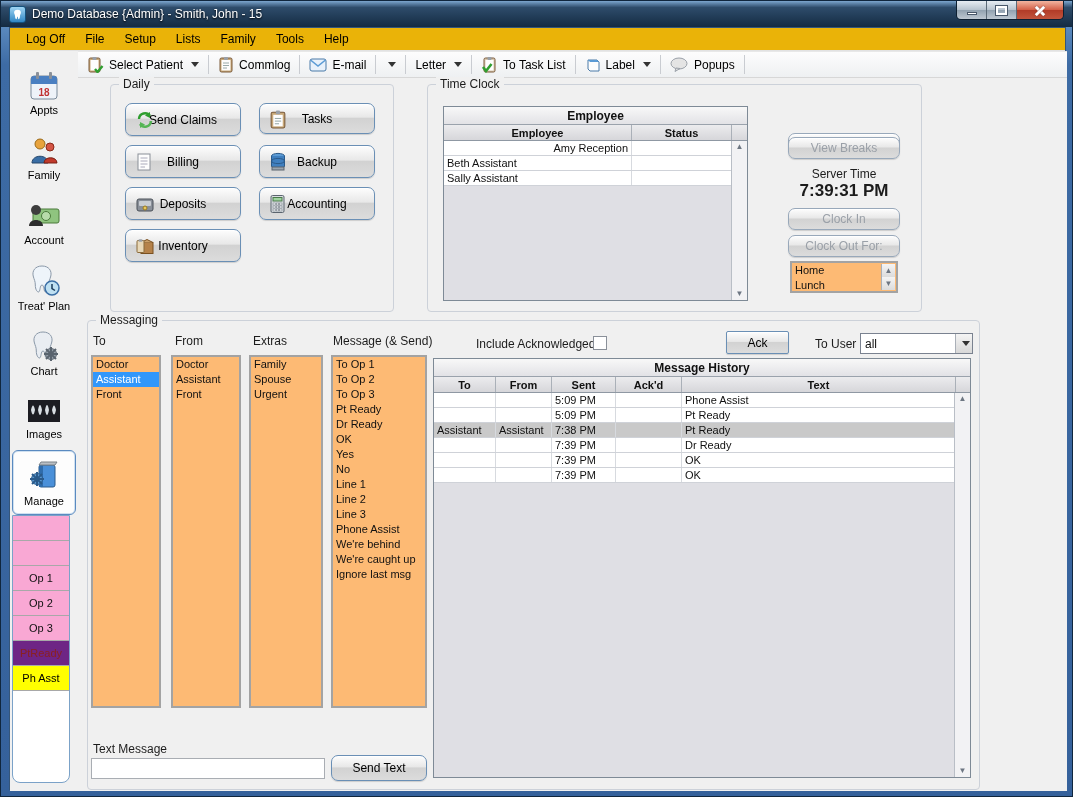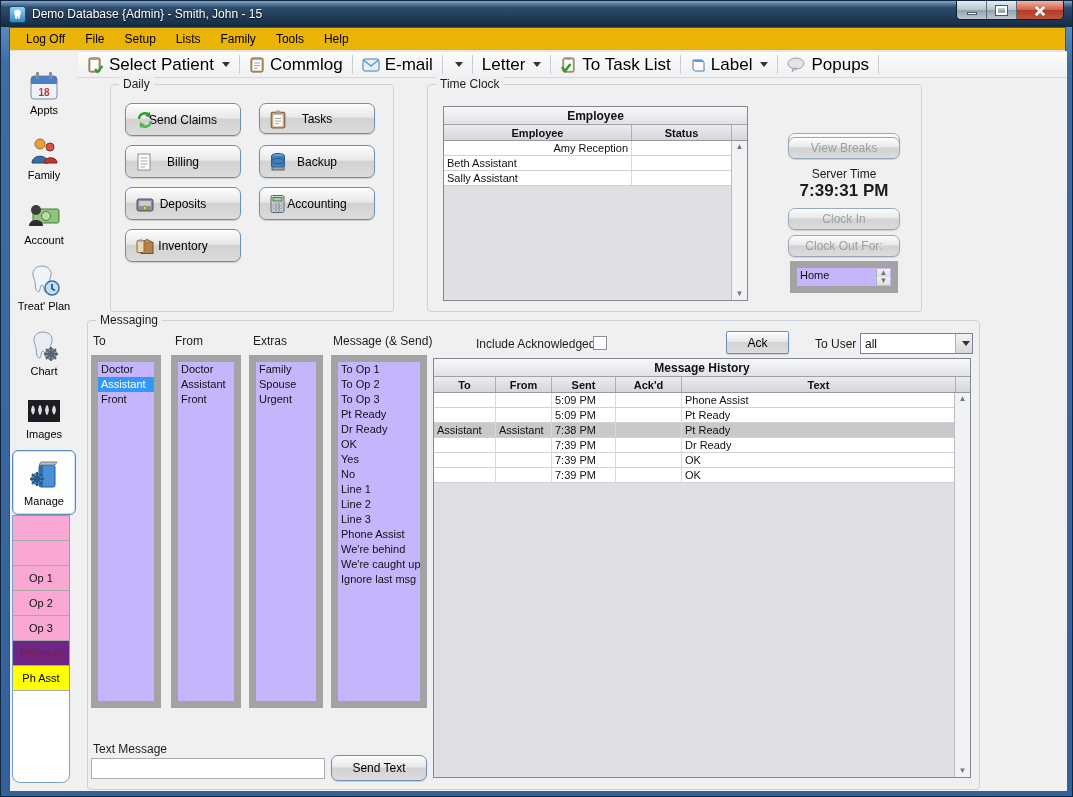--- a/index.html
+++ b/index.html
@@ -48,21 +48,21 @@
   .room-row { height:25px; border-bottom:1px solid #a8a8a8; display:flex; align-items:center; justify-content:center;
     font-size:11px; background:#f9a8d4; }
 
   
   .rightcol { position:absolute; left:68px; top:23px; width:989px; height:740px; }
   .toolbar { position:absolute; left:0; top:0; width:100%; height:27px;
     background:linear-gradient(180deg,#fdfdfd,#eef0f2); border-bottom:1px solid #d7d7d7; border-top:1px solid #e8e8e8;
     display:flex; align-items:stretch; }
   .tb-seg { display:flex; align-items:center; padding:0 9px; gap:5px; }
   .tb-sep { width:1px; background:#c9ccd1; margin:3px 0; }
-  .tb-label { font-size:17px; color:#000; white-space:nowrap; }
+  .tb-label { font-size:12px; color:#000; white-space:nowrap; }
   .dd-arrow { width:0; height:0; border-left:4px solid transparent; border-right:4px solid transparent; border-top:5px solid #333; margin-left:3px; }
 
   
   .content { position:absolute; left:0; top:27px; width:989px; height:713px; background:#f0f0f0; }
   .groupbox { position:absolute; border:1px solid #ccd1d9; border-radius:4px; }
   .grouplabel { position:absolute; top:-8px; left:8px; background:#f0f0f0; padding:0 4px; font-size:12px; color:#1c1c1c; }
 
   
   .sbtn { position:absolute; border:1px solid #6a8fb5; border-radius:7px; font-size:12px; color:#000;
     background:linear-gradient(180deg,#fdfdfd 0%,#e8e8e8 45%,#d2d2d2 50%,#dcdcdc 100%);
@@ -79,21 +79,21 @@
     font-weight:bold; font-size:11px; }
   .grid-head .hc { display:flex; align-items:center; justify-content:center; border-right:1px solid #aab0b8; }
   .grow { display:flex; height:15px; background:#fff; border-bottom:1px solid #cfd2d8; font-size:11px; }
   .grow .c { padding:1px 3px 0 3px; border-right:1px solid #d7dadf; overflow:hidden; white-space:nowrap; }
   .grow.selected { background:#c9c9c9; }
   .vscroll { position:absolute; right:0; width:16px; background:#f2f2f4; border-left:1px solid #b9bec6;
     display:flex; flex-direction:column; justify-content:space-between; align-items:center; padding:2px 0; }
   .arr { font-size:8px; color:#6d7682; line-height:8px; }
 
   
-  .listbox { position:absolute; background:#c4b5fd; border:7px solid #a3a3a3; overflow:hidden; }
+  .listbox { position:absolute; background:#fdba74; border:2px solid #a3a3a3; overflow:hidden; }
   .li { height:15px; line-height:15px; font-size:11px; padding-left:3px; white-space:nowrap; }
   .li.selected { background:#3197fb; color:#fff; }
 
   
   .checkbox { position:absolute; width:14px; height:14px; background:#fff; border:1px solid #8a9099; }
   .combo { position:absolute; height:21px; background:#fff; border:1px solid #7a8290; display:flex; align-items:center; }
   .combo .cval { flex:1; padding-left:4px; font-size:12px; }
   .combo .cbtn { width:17px; height:100%; background:linear-gradient(180deg,#f4f4f4,#d8d8d8); border-left:1px solid #aab0b8;
     display:flex; align-items:center; justify-content:center; }
   .textinput { position:absolute; height:21px; background:#fff; border:1px solid #a9adb3; font-size:12px; padding:0 4px;

